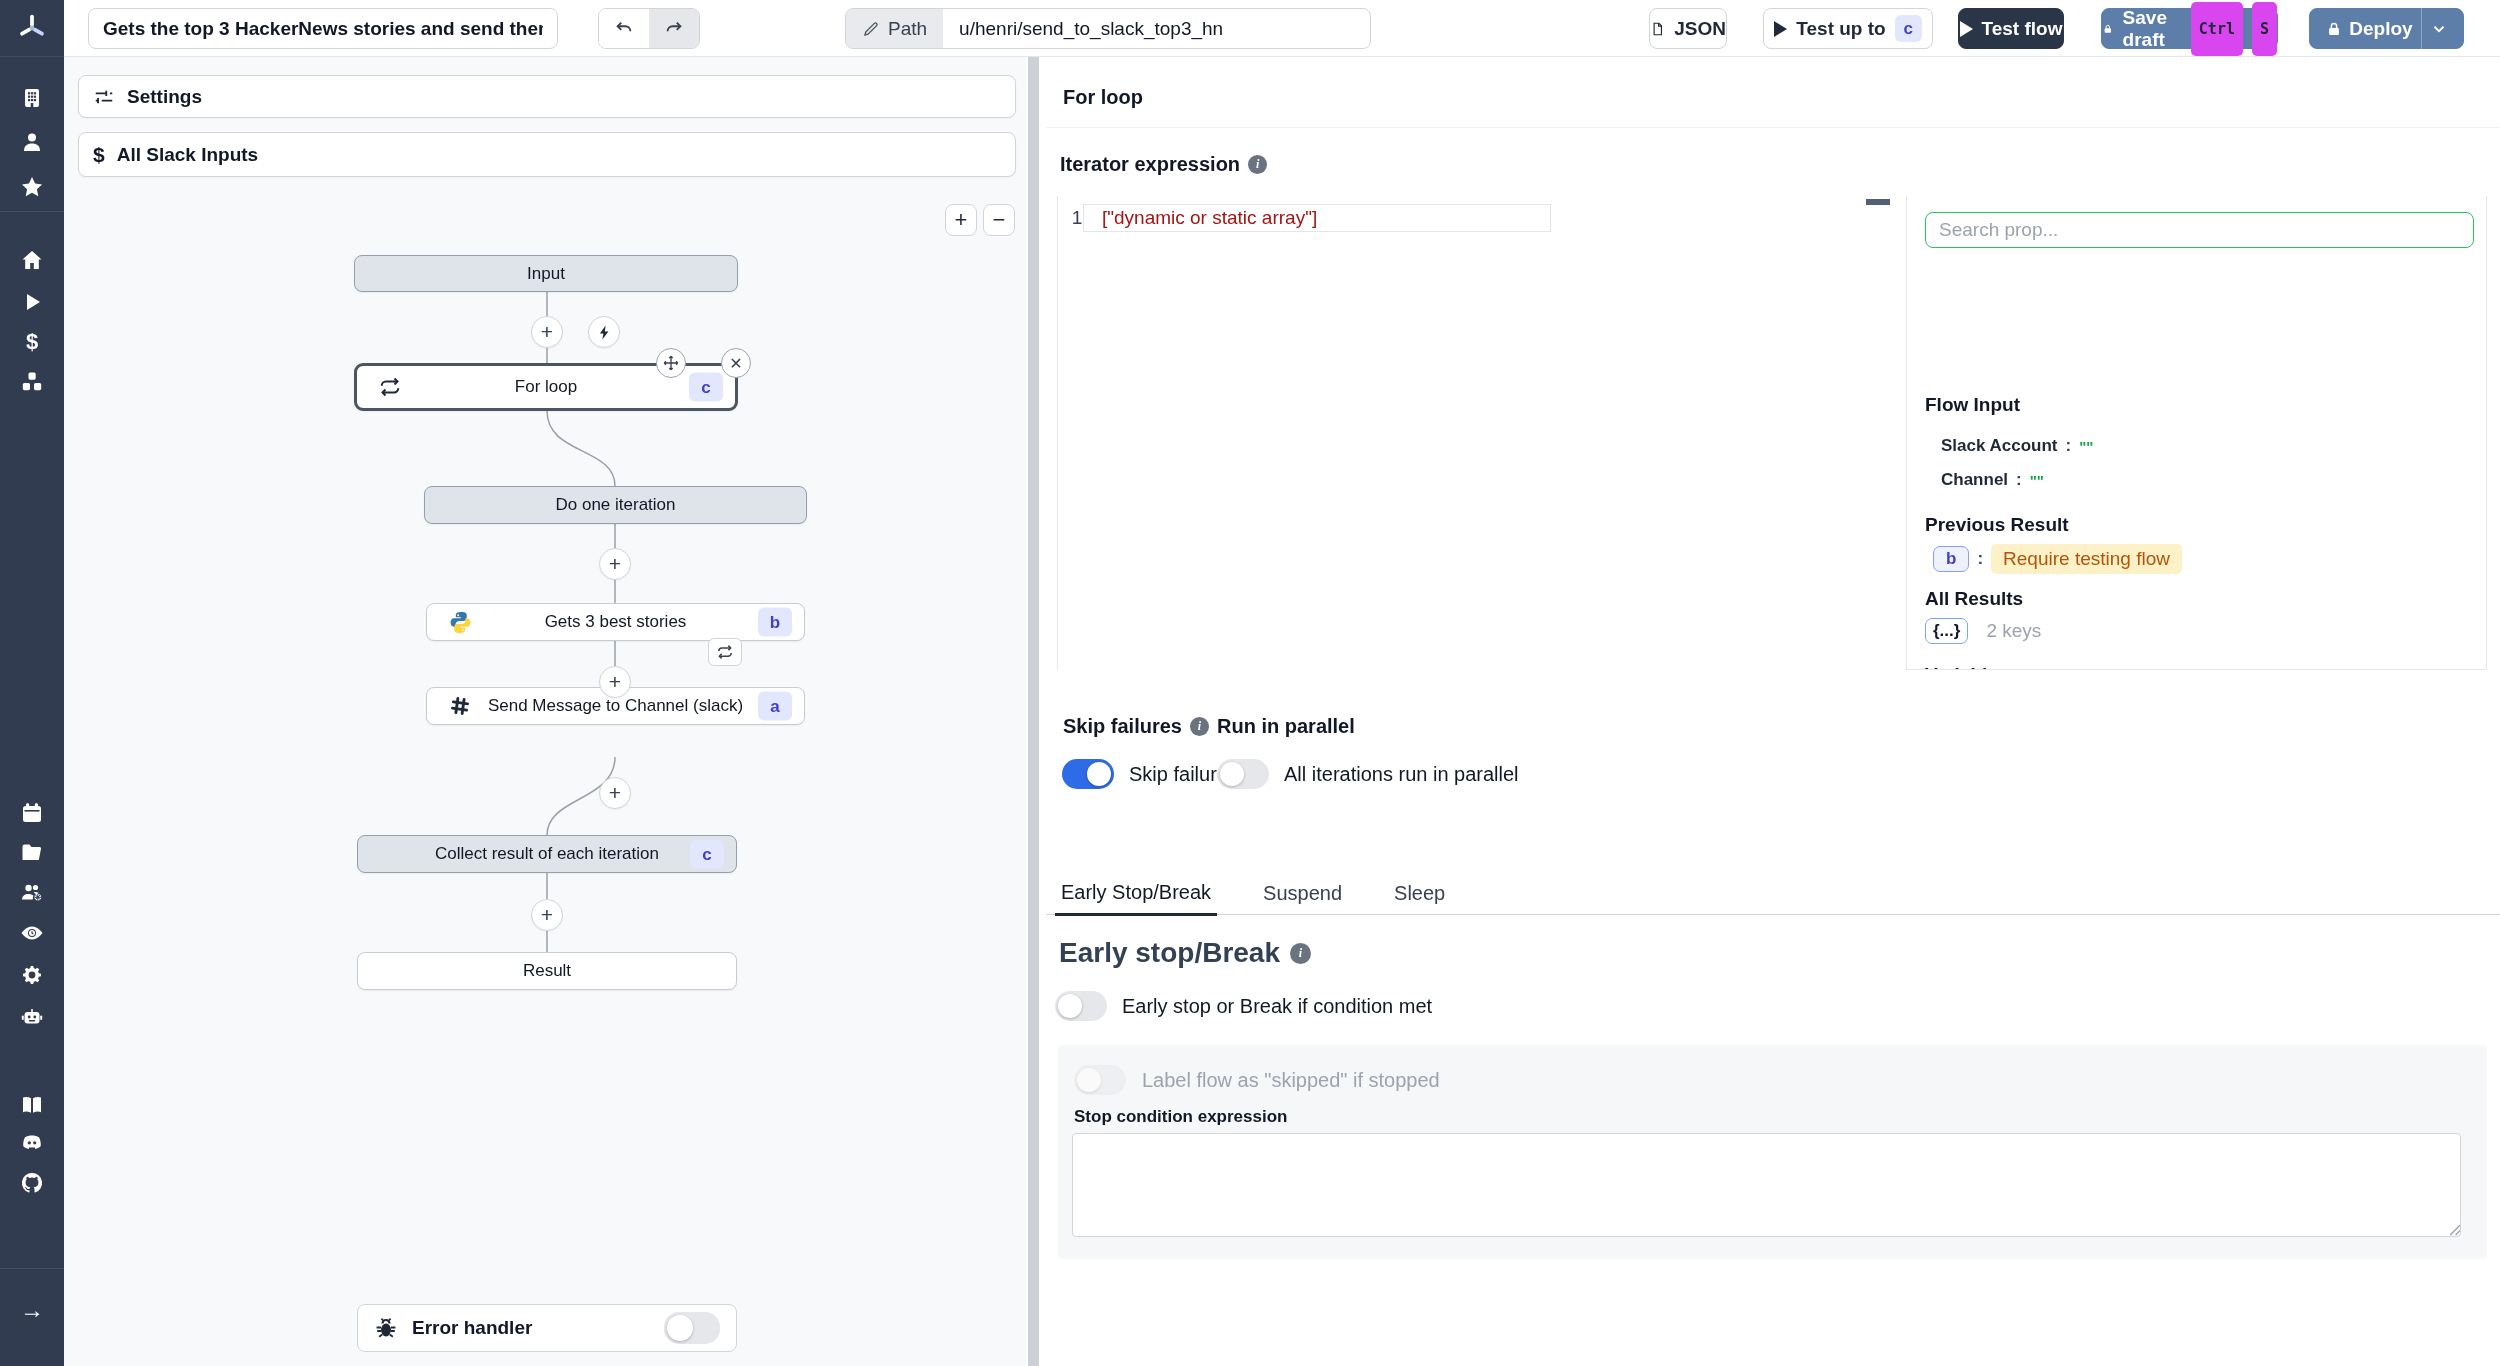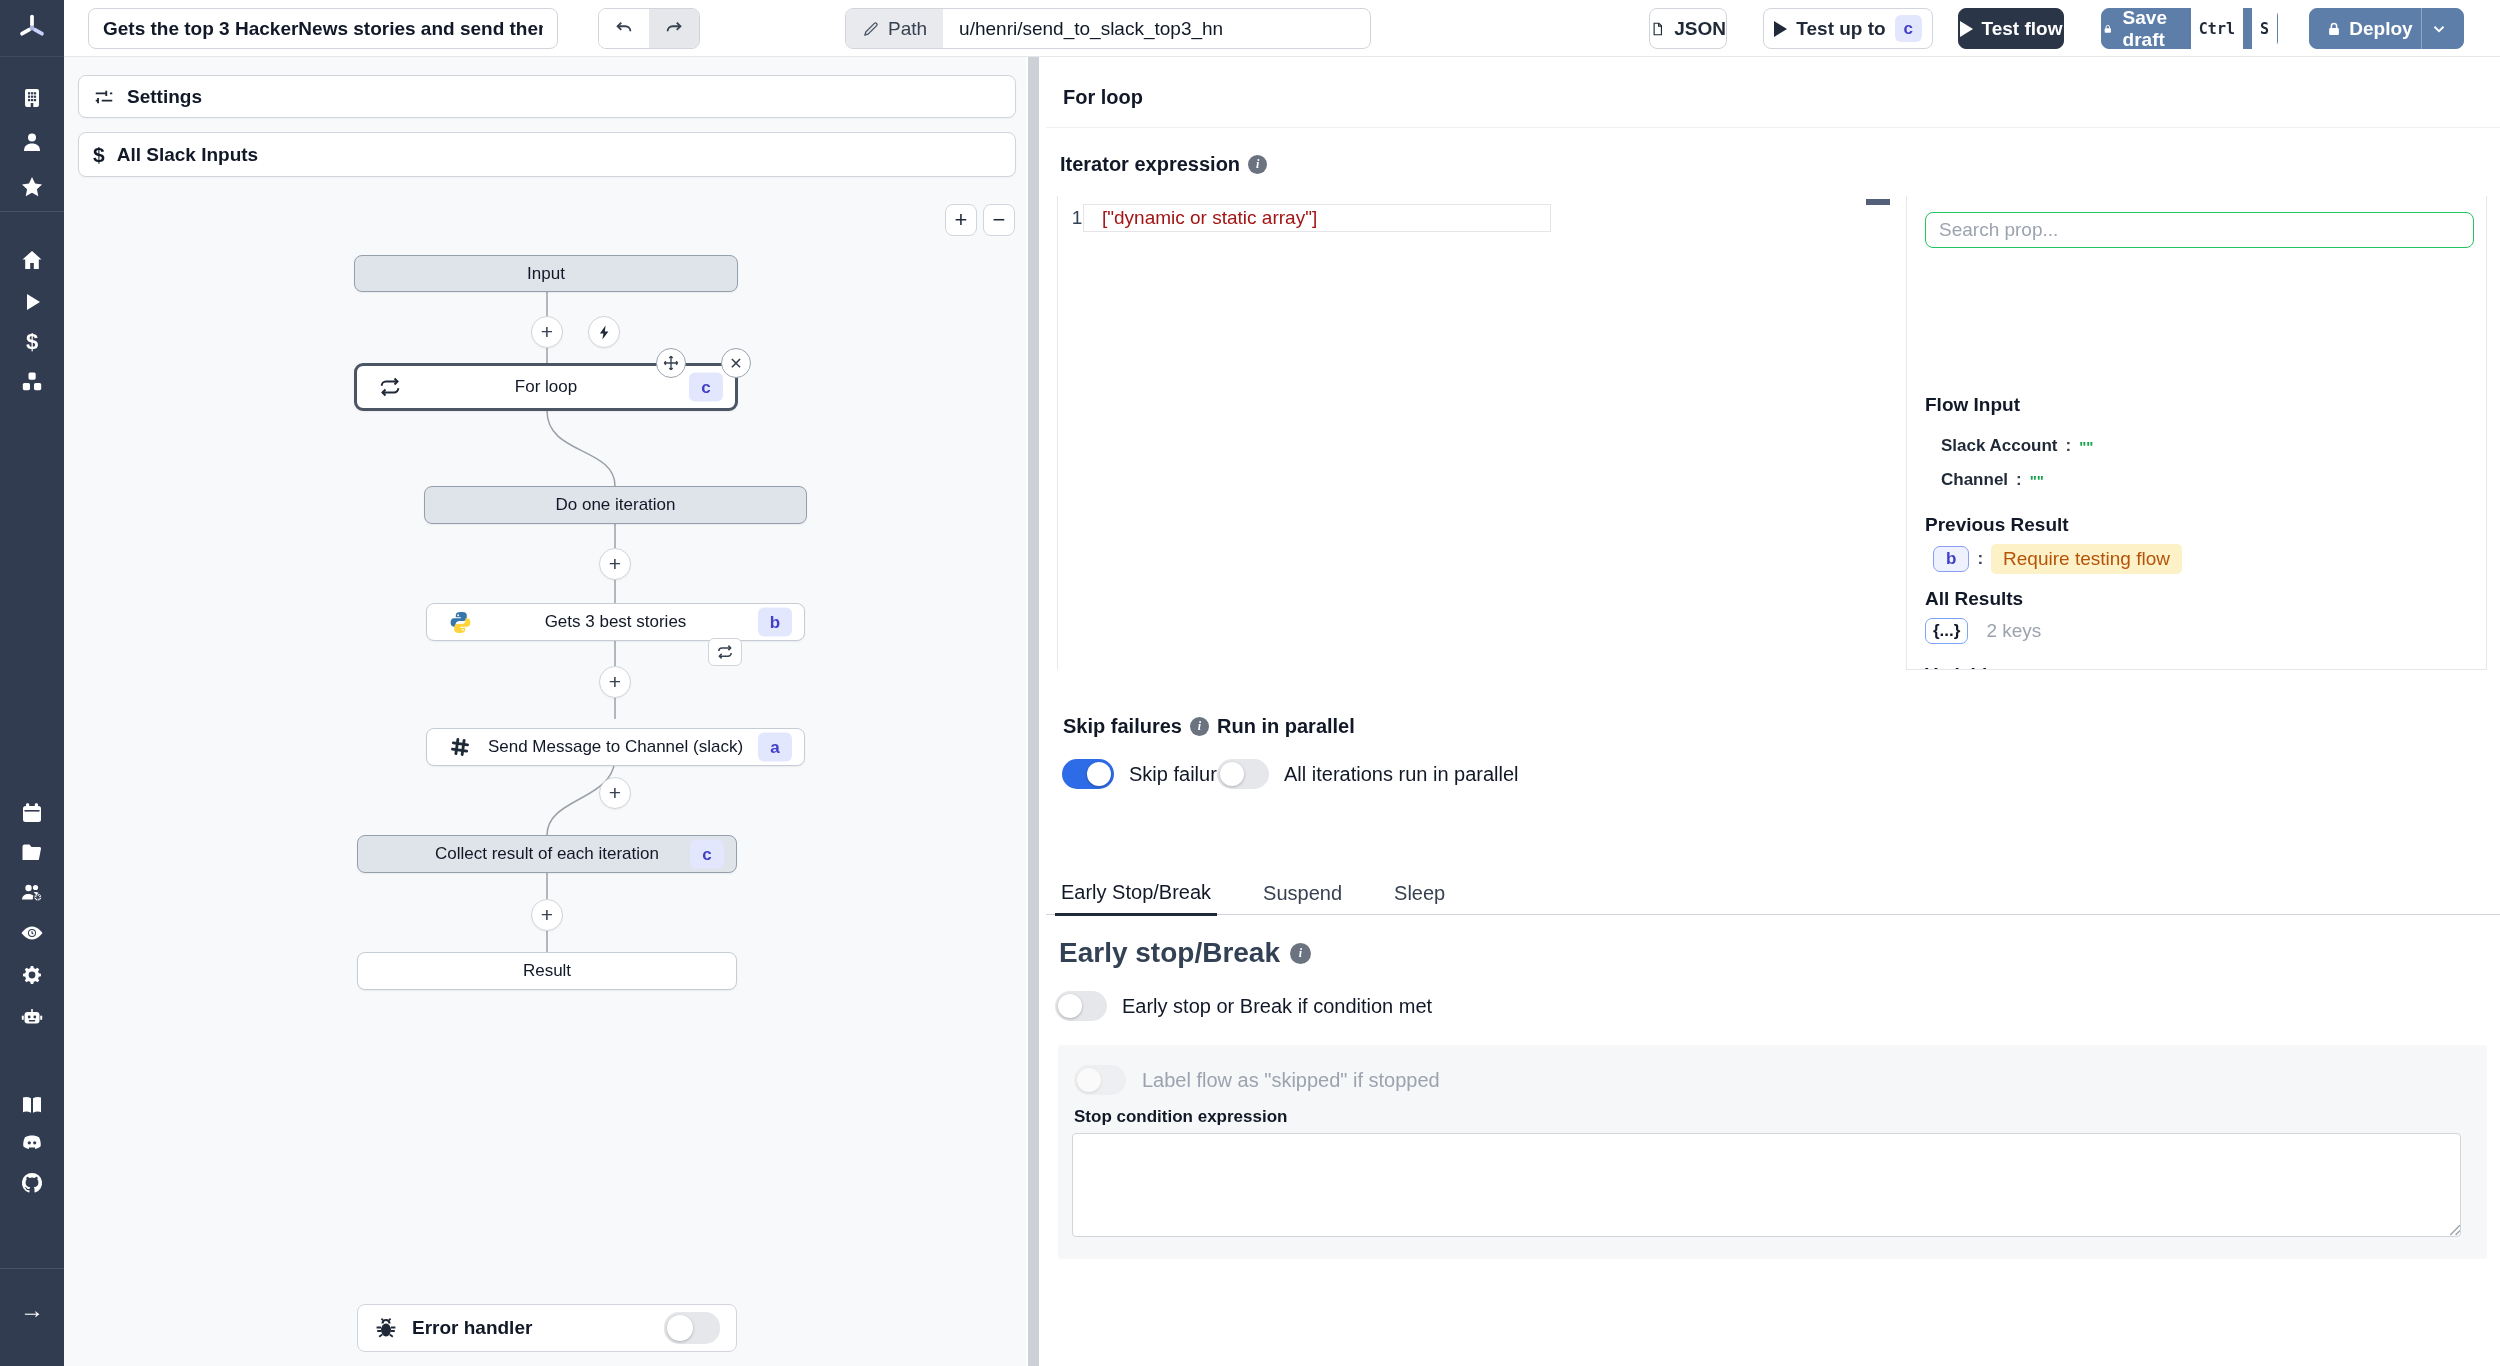--- a/index.html
+++ b/index.html
@@ -28,21 +28,21 @@
   .ubtn{width:50px;height:100%;display:flex;align-items:center;justify-content:center;background:#fff;cursor:pointer}
   .ubtn.disabled{background:#e5e7eb}
   .path-group{position:absolute;left:781px;top:8px;width:526px;height:41px;display:flex;border:1px solid #d1d5db;border-radius:8px;overflow:hidden;background:#fff}
   .path-label{display:flex;align-items:center;gap:8px;background:#e8eaee;padding:0 16px;font-size:19px;font-weight:400;color:#374151}
   .path-value{display:flex;align-items:center;padding:0 16px;font-size:19px;color:#111827}
   .tb-btn{position:absolute;top:8px;height:41px;display:flex;align-items:center;justify-content:center;gap:9px;border-radius:8px;font-size:19px;font-weight:600;cursor:pointer}
   .tb-white{background:#fff;border:1px solid #d1d5db;color:#1f2937}
   .tb-dark{background:var(--dark_navy);color:#fff;border:1px solid var(--dark_navy)}
   .tb-steel{background:var(--steel_blue);color:#fff;border:1px solid var(--steel_blue)}
   .mini-badge{background:var(--badge_bg);color:var(--badge_text);font-weight:700;font-size:17px;border-radius:6px;width:27px;height:27px;display:flex;align-items:center;justify-content:center}
-  .kbd{background:#ffffff;border-radius:5px;padding:18px 8px;font-size:15px;color:#1f2937;font-family:"DejaVu Sans Mono",monospace}
+  .kbd{background:#d946ef;border-radius:5px;padding:18px 8px;font-size:15px;color:#1f2937;font-family:"DejaVu Sans Mono",monospace}
   .play-tri{width:0;height:0;border-top:8px solid transparent;border-bottom:8px solid transparent;border-left:13px solid currentColor}
   .deploy-sep{width:1px;height:41px;background:rgba(255,255,255,.3);margin:0 2px}
 
   
   .flow-panel{position:absolute;left:64px;top:57px;width:962px;bottom:0;background:#f8f9fb;z-index:1}
   .panel-box{position:absolute;left:14px;width:938px;background:#fff;border:1px solid #d1d5db;border-radius:8px;display:flex;align-items:center;gap:12px;padding:0 14px;font-size:19px;font-weight:700;color:#111827;box-shadow:0 1px 2px rgba(0,0,0,.04);cursor:pointer}
   .zoom-btn{position:absolute;width:32px;height:32px;background:#fff;border:1px solid #d1d5db;border-radius:8px;display:flex;align-items:center;justify-content:center;font-size:22px;color:#1f2937;cursor:pointer}
   .canvas{position:absolute;left:0;top:0;right:0;bottom:0}
   .edges{position:absolute;left:0;top:0;width:962px;height:1366px;pointer-events:none}
   .node{position:absolute;height:38px;background:#fff;border:1px solid #c6ccd4;border-radius:8px;display:flex;align-items:center;justify-content:center;font-size:17px;color:#111827;box-shadow:0 1px 2px rgba(0,0,0,.06);cursor:pointer;z-index:2}
@@ -406,21 +406,21 @@
             <path d="M19.5 6.5H8A4.3 4.3 0 003.7 10.8"></path>
             <path d="M7.5 20.5l-3-3 3-3"></path>
             <path d="M4.5 17.5H16a4.3 4.3 0 004.3-4.3"></path>
           </svg>
       </div>
 
       <div class="plus-circle" style="left:535px;top:609px">
           <span>+</span>
         </div>
 
-      <div class="node" style="left:362px;top:671px;width:379px">
+      <div class="node" style="left:362px;top:630px;width:379px">
         <span class="node-icon">
           <svg width="22" height="22" viewBox="0 0 24 24" fill="#1f2937">
               <rect x="7" y="2.6" width="3.1" height="18.8" rx="1.55" transform="rotate(8 12 12)"></rect>
               <rect x="13.9" y="2.6" width="3.1" height="18.8" rx="1.55" transform="rotate(8 12 12)"></rect>
               <rect x="2.6" y="7" width="18.8" height="3.1" rx="1.55" transform="rotate(8 12 12)"></rect>
               <rect x="2.6" y="13.9" width="18.8" height="3.1" rx="1.55" transform="rotate(8 12 12)"></rect>
             </svg>
         </span>
         <span>Send Message to Channel (slack)</span>
         <span class="node-badge">a</span>

